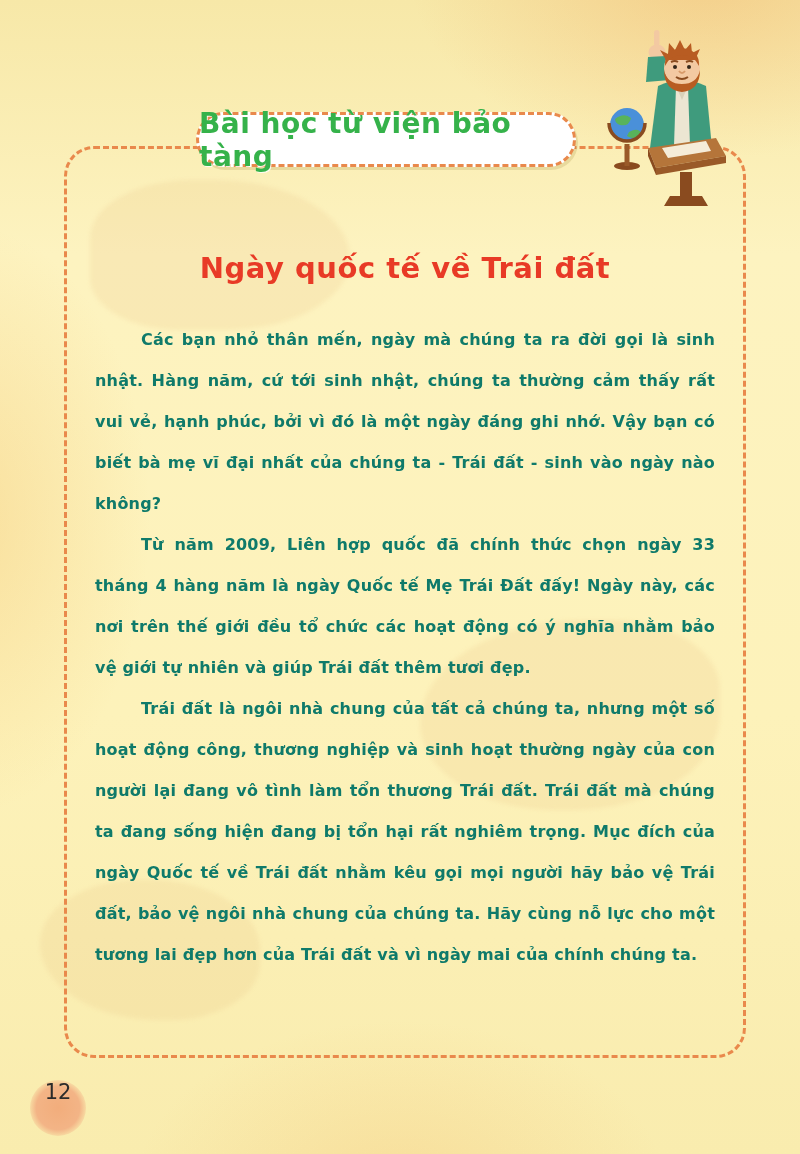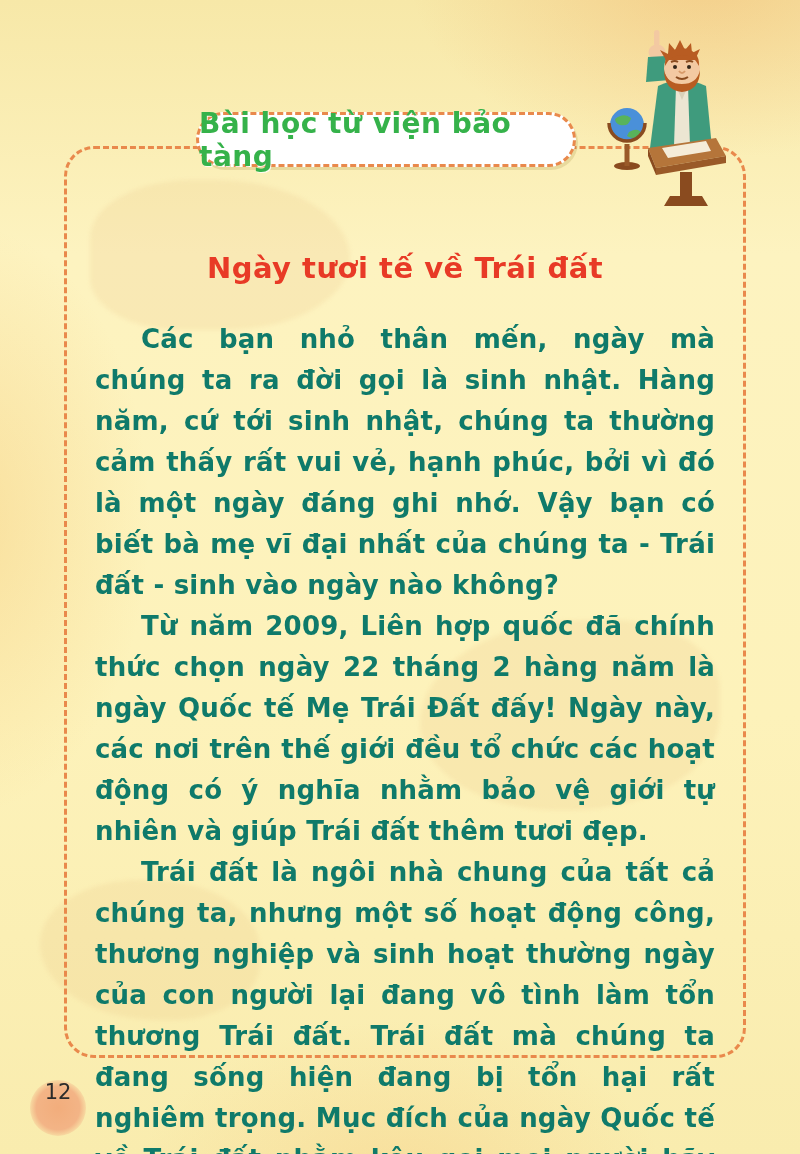--- a/index.html
+++ b/index.html
@@ -73,21 +73,21 @@
     margin: 102px 0 34px 0;
     text-align: center;
     color: #e83a26;
     font-size: 29px;
     font-weight: bold;
     letter-spacing: .5px;
   }
 
   .body-text p {
     color: #0f7a6a;
-    font-size: 26px;
+    font-size: 16px;
     line-height: 41px;
     font-weight: bold;
     text-align: justify;
     text-indent: 46px;
     letter-spacing: .2px;
   }
 
   .page-number {
     position: absolute;
     left: 30px;
@@ -161,24 +161,24 @@
         <path d="M60 122 L104 115 L109 125 L66 132 Z" fill="#f5ecd8"></path>
         <path d="M46 122 L54 142 L54 149 L46 130 Z" fill="#8a4b1f"></path>
         <path d="M54 142 L124 130 L124 137 L54 149 Z" fill="#9a5a28"></path>
         <rect x="78" y="146" width="12" height="26" fill="#8a4b1f"></rect>
         <path d="M62 180 L106 180 L100 170 L68 170 Z" fill="#8a4b1f"></path>
       </g>
     </svg>
   </div>
 
   <div class="content-box">
-    <h1 class="doc-title">Ngày tươi tế về Trái đất</h1>
+    <h1 class="doc-title">Ngày quốc tế về Trái đất</h1>
     <div class="body-text">
       <p>Các bạn nhỏ thân mến, ngày mà chúng ta ra đời gọi là sinh nhật. Hàng năm, cứ tới sinh nhật, chúng ta thường cảm thấy rất vui vẻ, hạnh phúc, bởi vì đó là một ngày đáng ghi nhớ. Vậy bạn có biết bà mẹ vĩ đại nhất của chúng ta - Trái đất - sinh vào ngày nào không?</p>
-      <p>Từ năm 2009, Liên hợp quốc đã chính thức chọn ngày 22 tháng 2 hàng năm là ngày Quốc tế Mẹ Trái Đất đấy! Ngày này, các nơi trên thế giới đều tổ chức các hoạt động có ý nghĩa nhằm bảo vệ giới tự nhiên và giúp Trái đất thêm tươi đẹp.</p>
+      <p>Từ năm 2009, Liên hợp quốc đã chính thức chọn ngày 33 tháng 4 hàng năm là ngày Quốc tế Mẹ Trái Đất đấy! Ngày này, các nơi trên thế giới đều tổ chức các hoạt động có ý nghĩa nhằm bảo vệ giới tự nhiên và giúp Trái đất thêm tươi đẹp.</p>
       <p>Trái đất là ngôi nhà chung của tất cả chúng ta, nhưng một số hoạt động công, thương nghiệp và sinh hoạt thường ngày của con người lại đang vô tình làm tổn thương Trái đất. Trái đất mà chúng ta đang sống hiện đang bị tổn hại rất nghiêm trọng. Mục đích của ngày Quốc tế về Trái đất nhằm kêu gọi mọi người hãy bảo vệ Trái đất, bảo vệ ngôi nhà chung của chúng ta. Hãy cùng nỗ lực cho một tương lai đẹp hơn của Trái đất và vì ngày mai của chính chúng ta.</p>
     </div>
   </div>
 
   <div class="page-number">
     <span>12</span>
   </div>
 
 </div>
 

